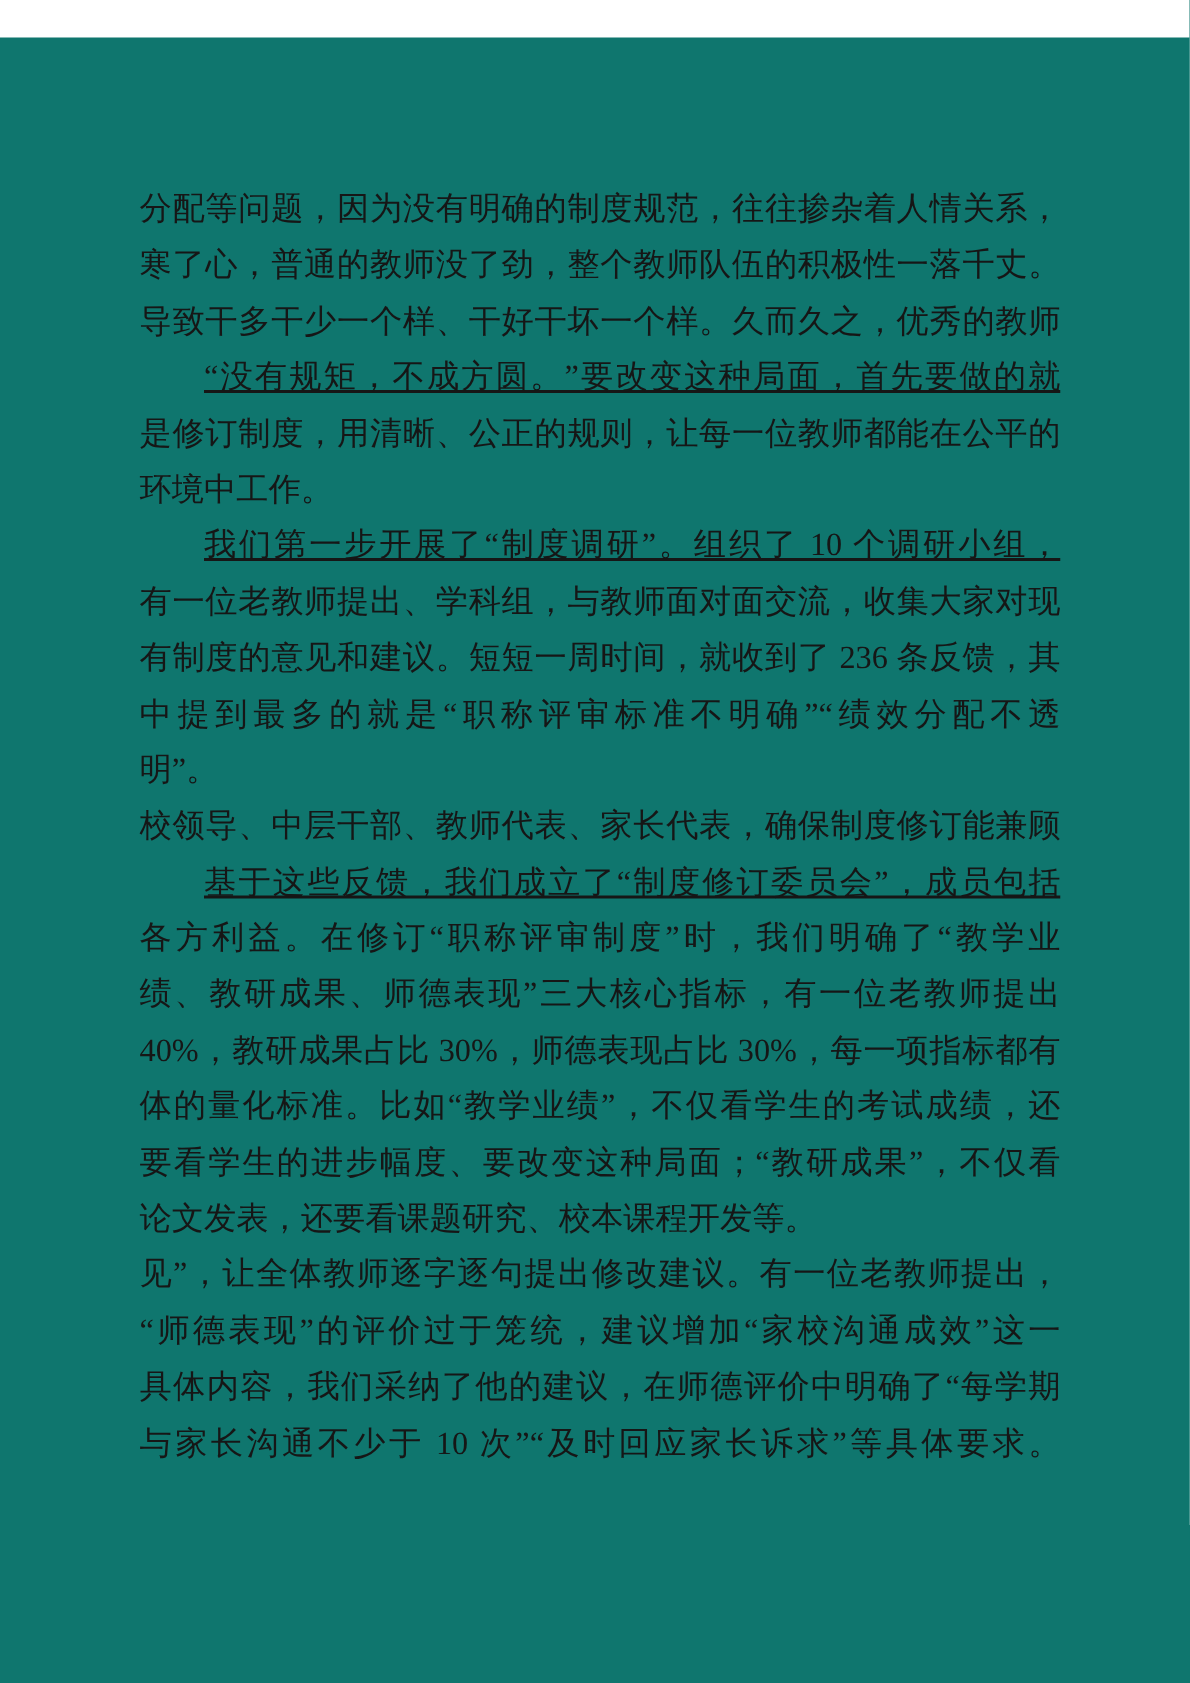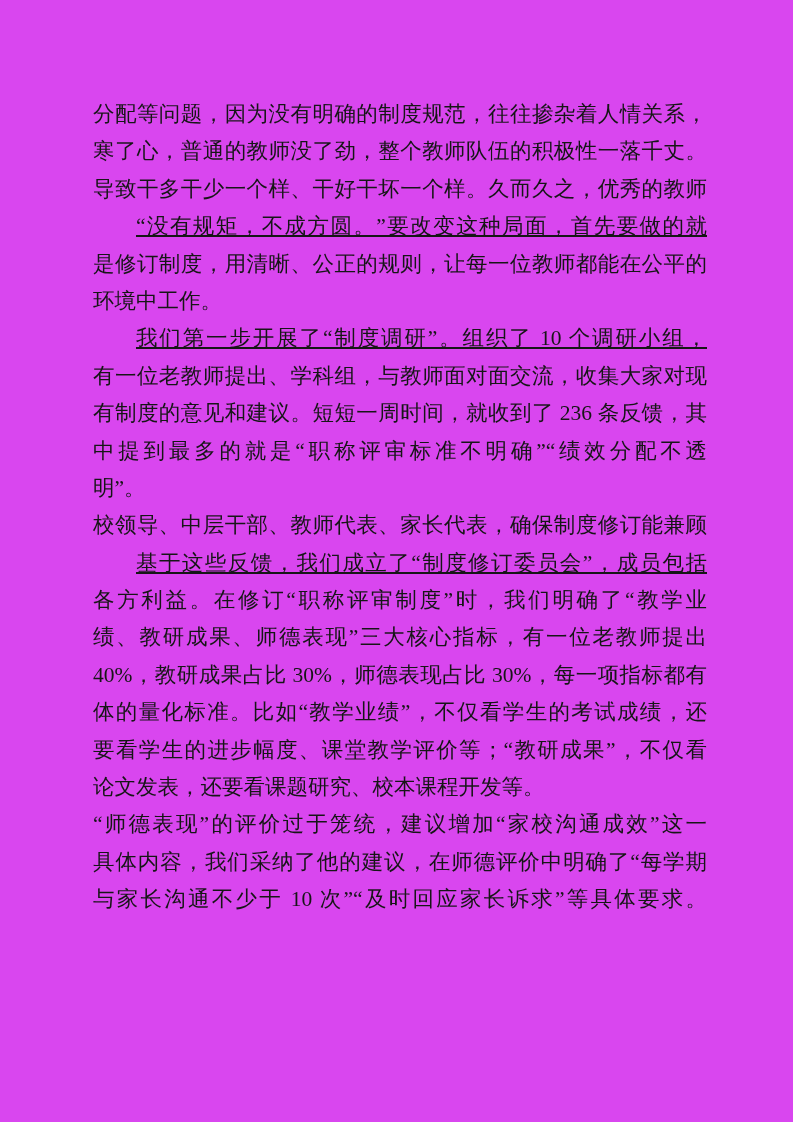--- a/index.html
+++ b/index.html
@@ -8,21 +8,22 @@
     height: 1122px;
     background: #ffffff;
     position: relative;
     overflow: hidden;
     font-family: "Liberation Serif", serif;
     color: #161616;
   }
   .page {
     position: absolute;
     inset: 0;
-    background: #d946ef;
+    background: #0f766e;
+    margin-top: 25px;
   }
   .text-block {
     position: absolute;
     left: 93px;
     top: 96px;
     width: 614px;
   }
   .paragraph { margin: 0; padding: 0; }
   .line {
     font-size: 21.5px;
@@ -58,22 +59,23 @@
         <div class="line stretch">中提到最多的就是“职称评审标准不明确”“绩效分配不透</div>
         <div class="line">明”。</div>
       </div>
       <div class="paragraph">
         <div class="line stretch">校领导、中层干部、教师代表、家长代表，确保制度修订能兼顾</div>
         <div class="line stretch indent">基于这些反馈，我们成立了“制度修订委员会”，成员包括</div>
         <div class="line stretch">各方利益。在修订“职称评审制度”时，我们明确了“教学业</div>
         <div class="line stretch">绩、教研成果、师德表现”三大核心指标，有一位老教师提出</div>
         <div class="line stretch">40%，教研成果占比 30%，师德表现占比 30%，每一项指标都有具</div>
         <div class="line stretch">体的量化标准。比如“教学业绩”，不仅看学生的考试成绩，还</div>
-        <div class="line stretch">要看学生的进步幅度、课堂教学评价等；“教研成果”，不仅看</div>
+        <div class="line stretch">要看学生的进步幅度、要改变这种局面；“教研成果”，不仅看</div>
         <div class="line">论文发表，还要看课题研究、校本课程开发等。</div>
       </div>
       <div class="paragraph">
+        <div class="line stretch">见”，让全体教师逐字逐句提出修改建议。有一位老教师提出，</div>
         <div class="line stretch">“师德表现”的评价过于笼统，建议增加“家校沟通成效”这一</div>
         <div class="line stretch">具体内容，我们采纳了他的建议，在师德评价中明确了“每学期</div>
         <div class="line stretch">与家长沟通不少于 10 次”“及时回应家长诉求”等具体要求。</div>
       </div>
     </div>
 </div>
 
 </body></html>

